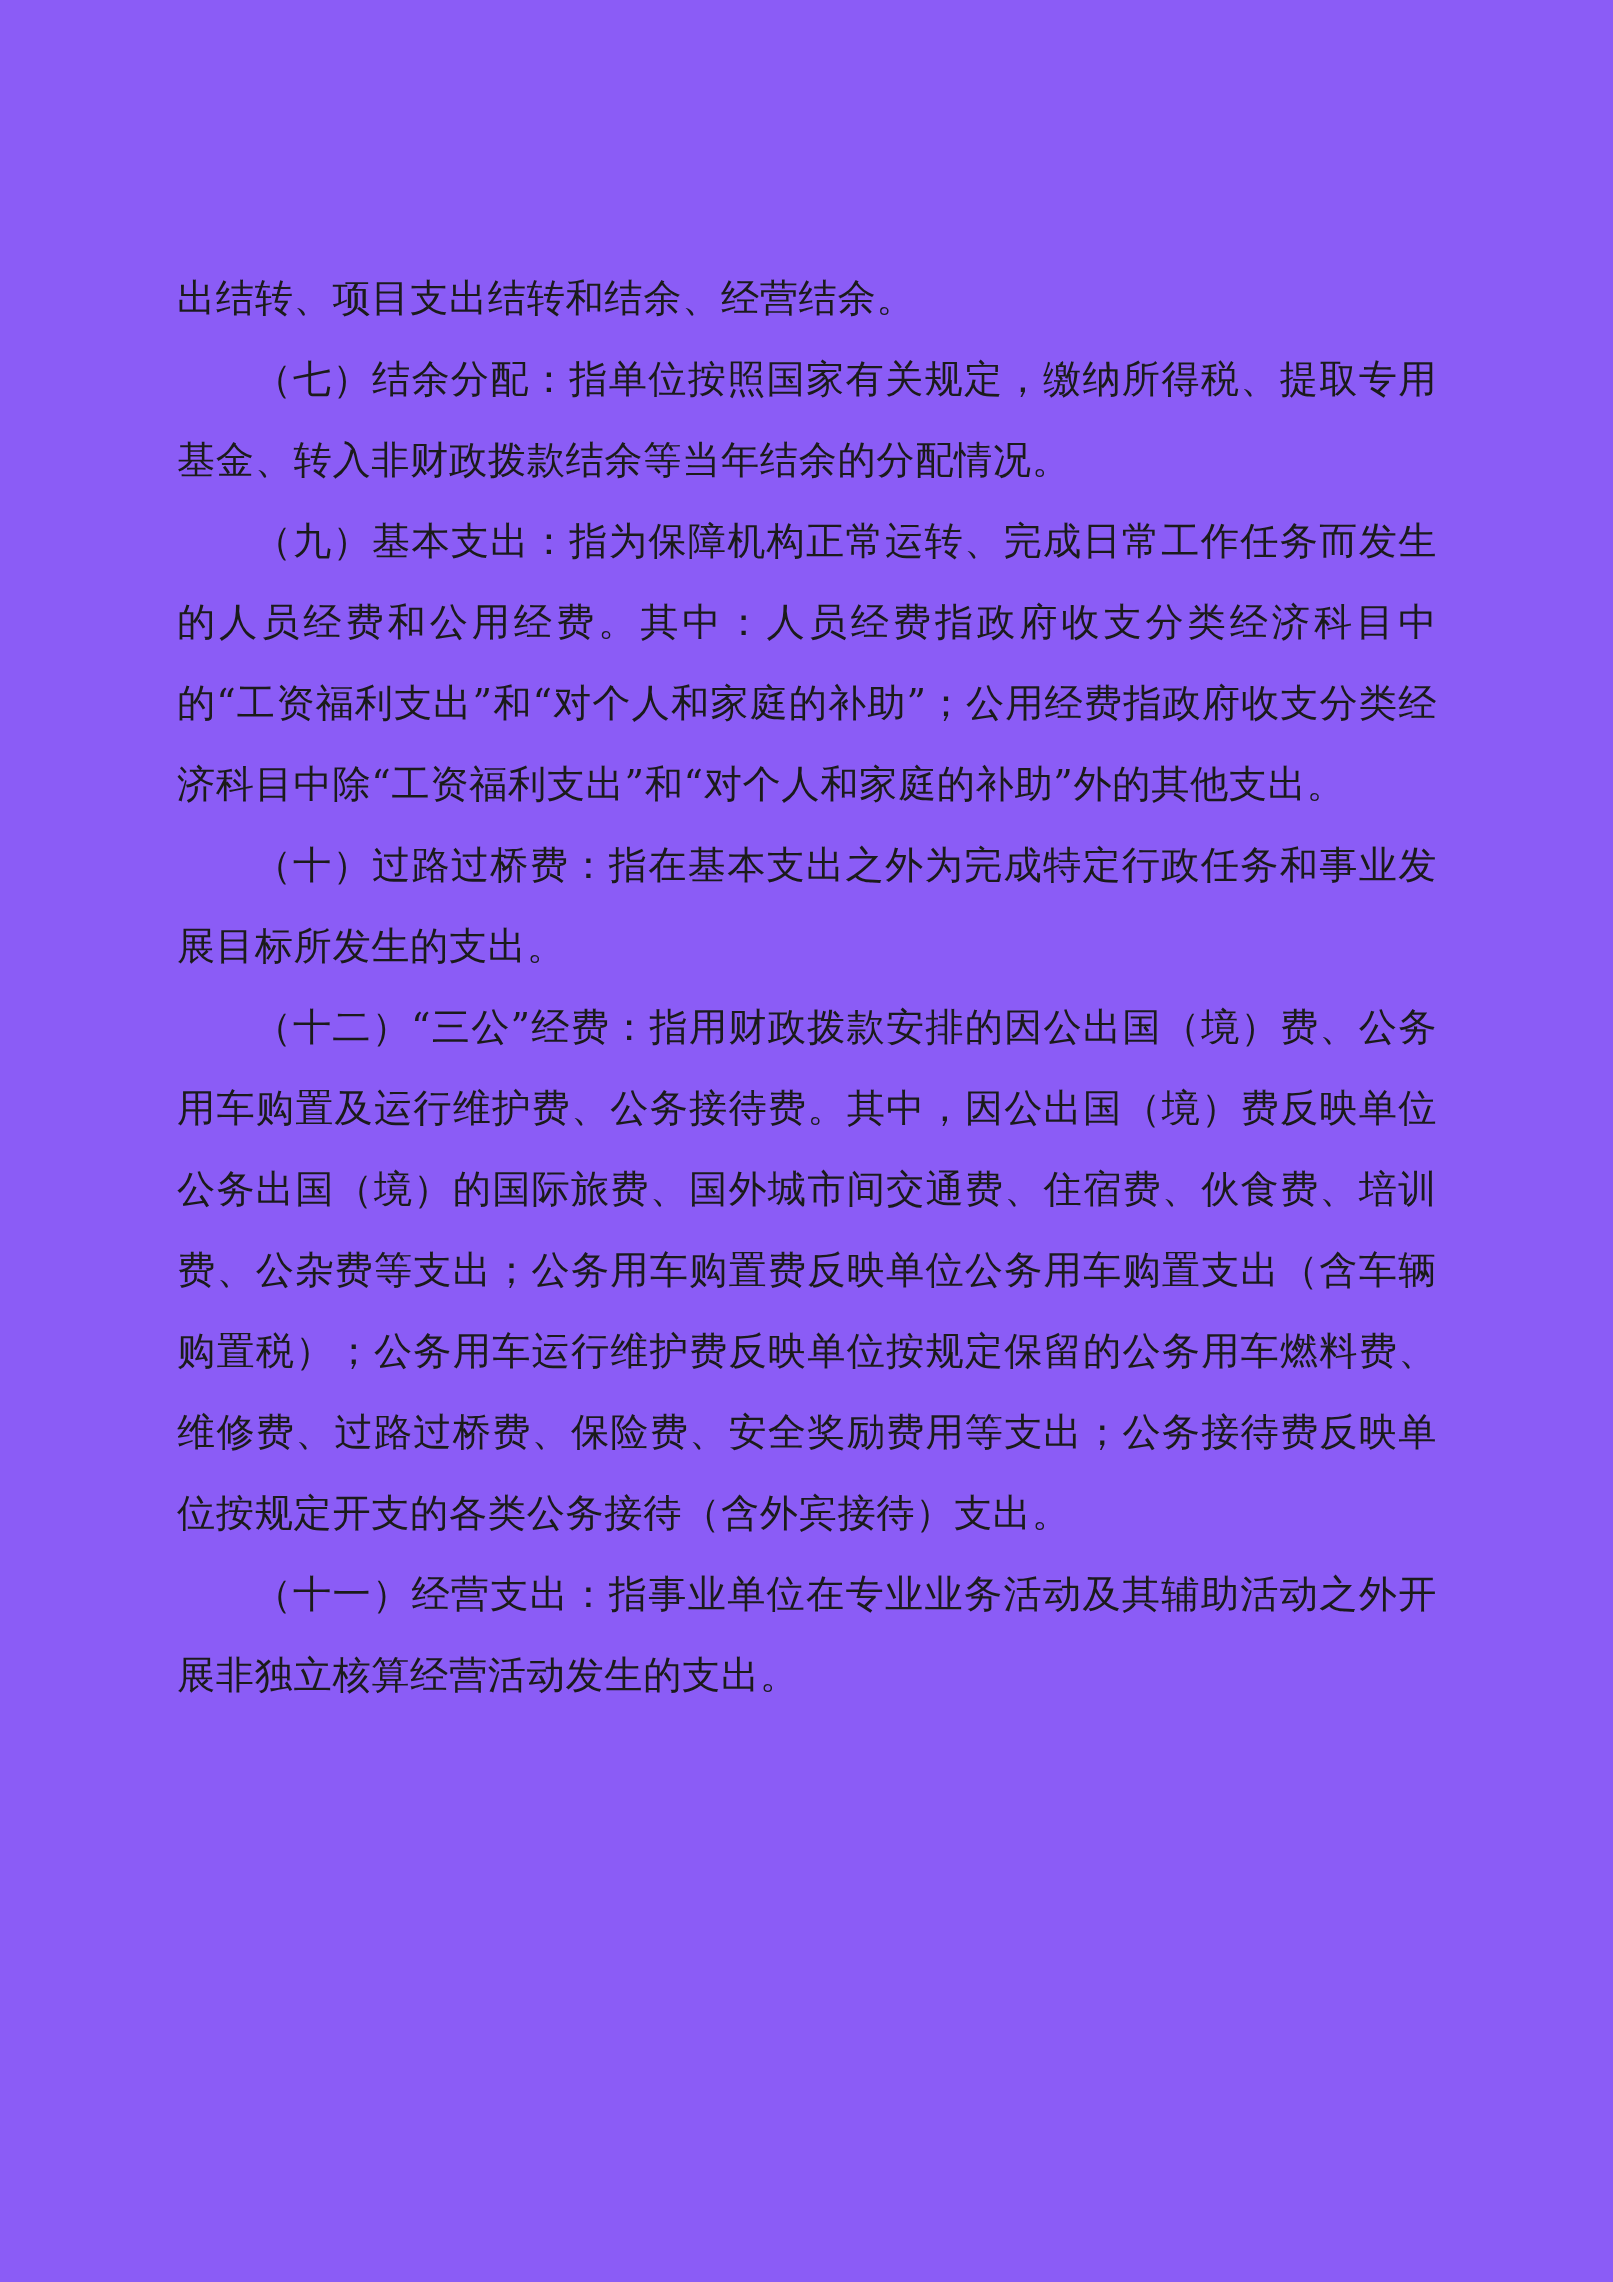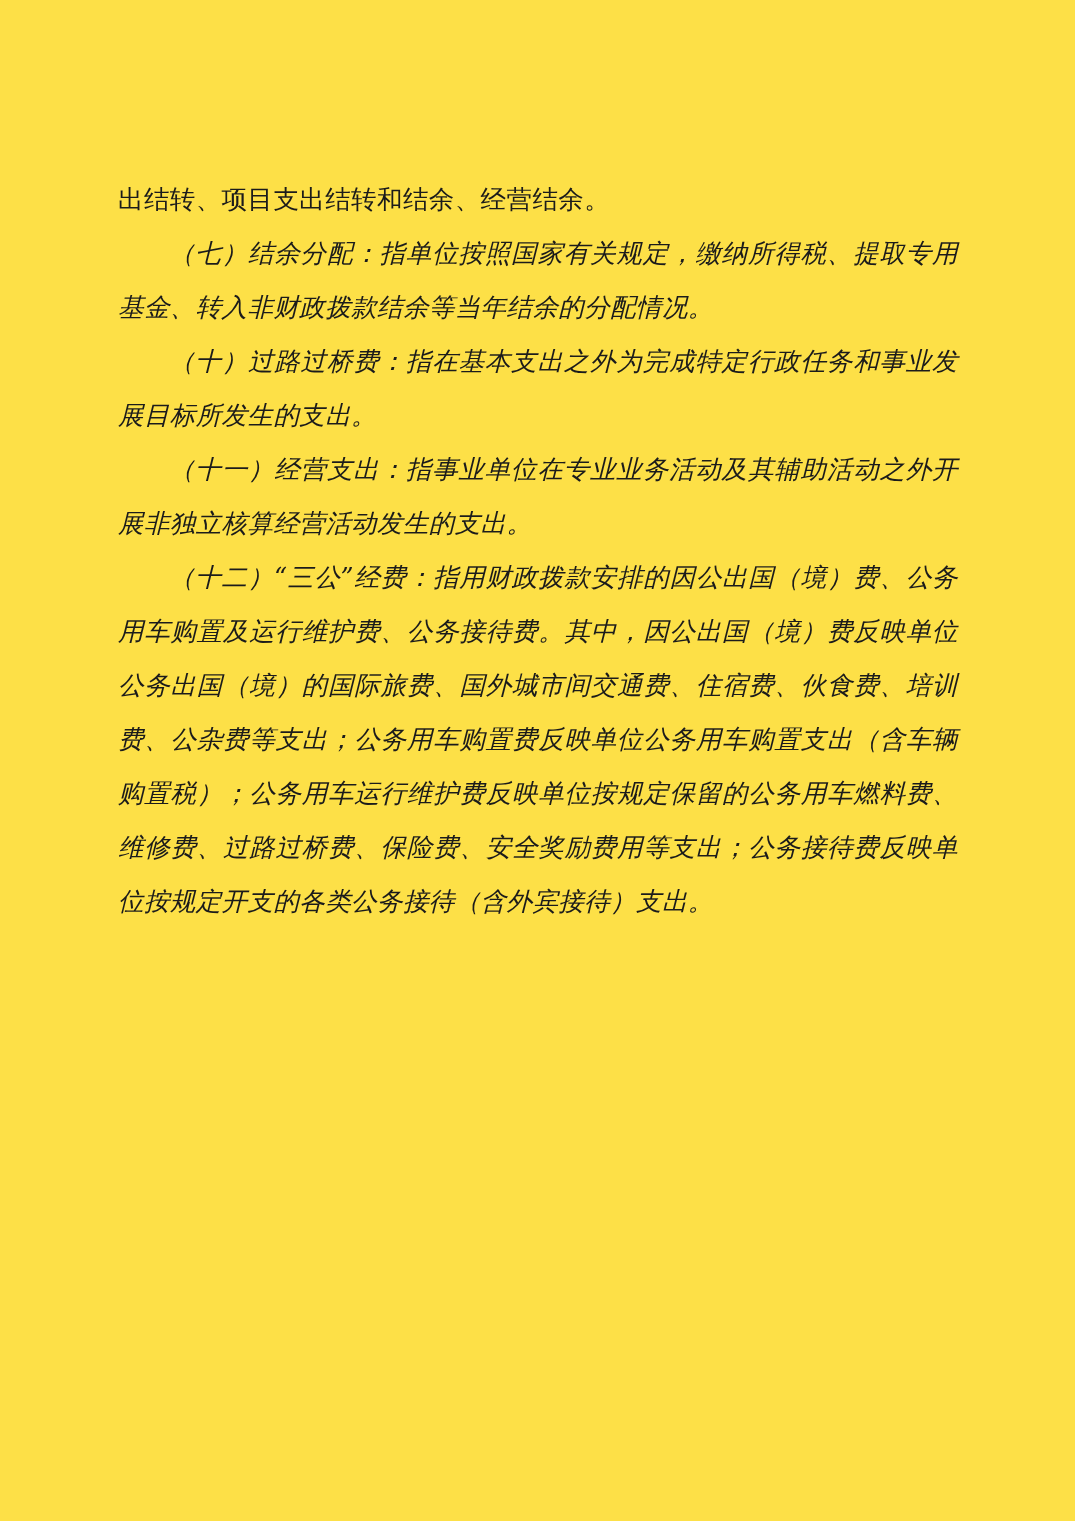--- a/index.html
+++ b/index.html
@@ -14,21 +14,21 @@
     color: #1a1a1a;
     position: relative;
     overflow: hidden;
   }
   .page {
     position: absolute;
     left: 0;
     top: 0;
     width: 1075px;
     height: 1521px;
-    background: #fde047;
+    background: #8b5cf6;
   }
   .content {
     position: absolute;
     left: 118px;
     top: 172px;
     width: 840px;
   }
   p.para {
     margin: 0 0 0 0;
     font-size: 25.5px;
@@ -36,30 +36,30 @@
     text-align: justify;
     text-justify: inter-ideograph;
     letter-spacing: 0.4px;
     color: #1b1b1b;
     font-family: "DejaVu Serif", "Liberation Serif", serif;
     font-weight: 500;
     text-indent: 0;
   }
   p.indent {
     text-indent: 51px;
-    font-style: italic;
   }
   .page-body {
     white-space: normal;
   }
 </style>
 </head>
 <body>
 
 <div class="page">
   <div class="content page-body">
     <p class="para">出结转、项目支出结转和结余、经营结余。</p>
     <p class="para indent">（七）结余分配：指单位按照国家有关规定，缴纳所得税、提取专用基金、转入非财政拨款结余等当年结余的分配情况。</p>
+    <p class="para indent">（九）基本支出：指为保障机构正常运转、完成日常工作任务而发生的人员经费和公用经费。其中：人员经费指政府收支分类经济科目中的“工资福利支出”和“对个人和家庭的补助”；公用经费指政府收支分类经济科目中除“工资福利支出”和“对个人和家庭的补助”外的其他支出。</p>
     <p class="para indent">（十）过路过桥费：指在基本支出之外为完成特定行政任务和事业发展目标所发生的支出。</p>
+    <p class="para indent">（十二）“三公”经费：指用财政拨款安排的因公出国（境）费、公务用车购置及运行维护费、公务接待费。其中，因公出国（境）费反映单位公务出国（境）的国际旅费、国外城市间交通费、住宿费、伙食费、培训费、公杂费等支出；公务用车购置费反映单位公务用车购置支出（含车辆购置税）；公务用车运行维护费反映单位按规定保留的公务用车燃料费、维修费、过路过桥费、保险费、安全奖励费用等支出；公务接待费反映单位按规定开支的各类公务接待（含外宾接待）支出。</p>
     <p class="para indent">（十一）经营支出：指事业单位在专业业务活动及其辅助活动之外开展非独立核算经营活动发生的支出。</p>
-    <p class="para indent">（十二）“三公”经费：指用财政拨款安排的因公出国（境）费、公务用车购置及运行维护费、公务接待费。其中，因公出国（境）费反映单位公务出国（境）的国际旅费、国外城市间交通费、住宿费、伙食费、培训费、公杂费等支出；公务用车购置费反映单位公务用车购置支出（含车辆购置税）；公务用车运行维护费反映单位按规定保留的公务用车燃料费、维修费、过路过桥费、保险费、安全奖励费用等支出；公务接待费反映单位按规定开支的各类公务接待（含外宾接待）支出。</p>
   </div>
 </div>
 
 </body></html>

